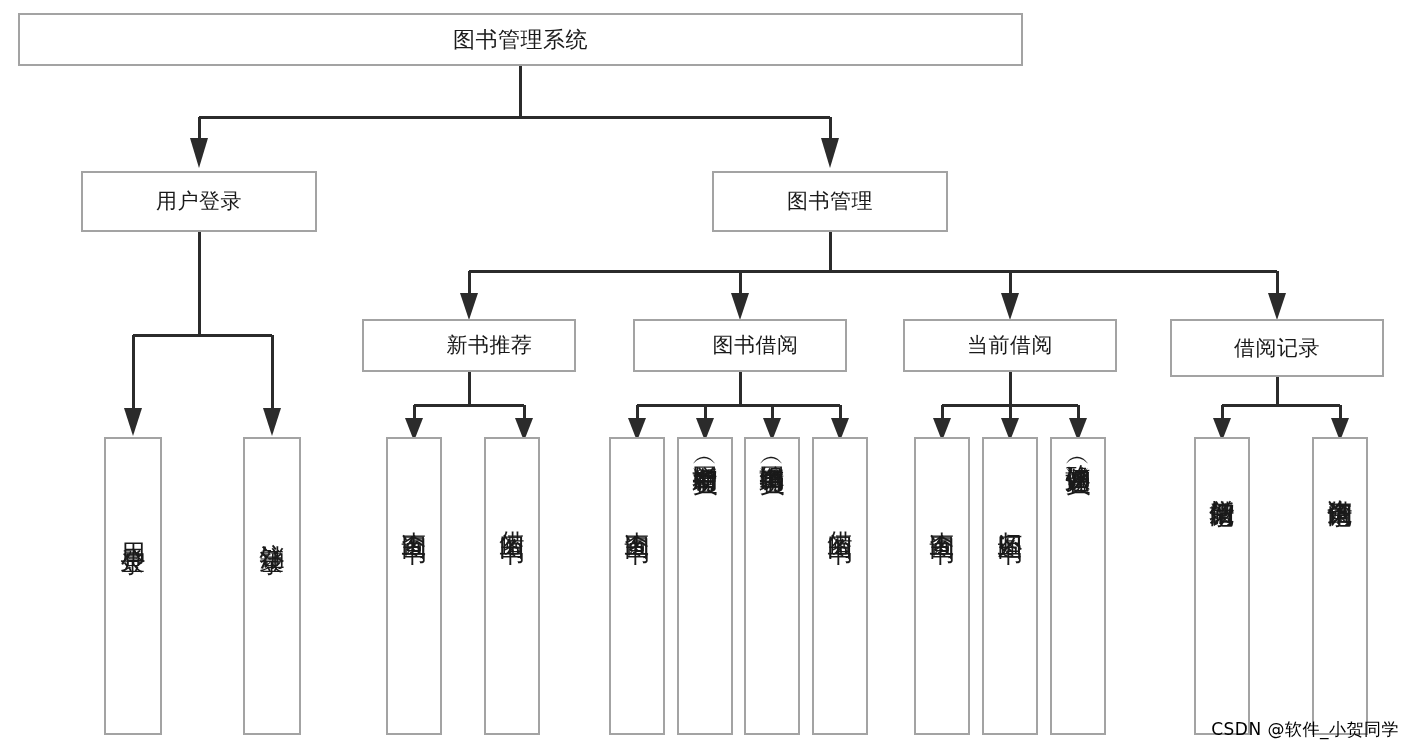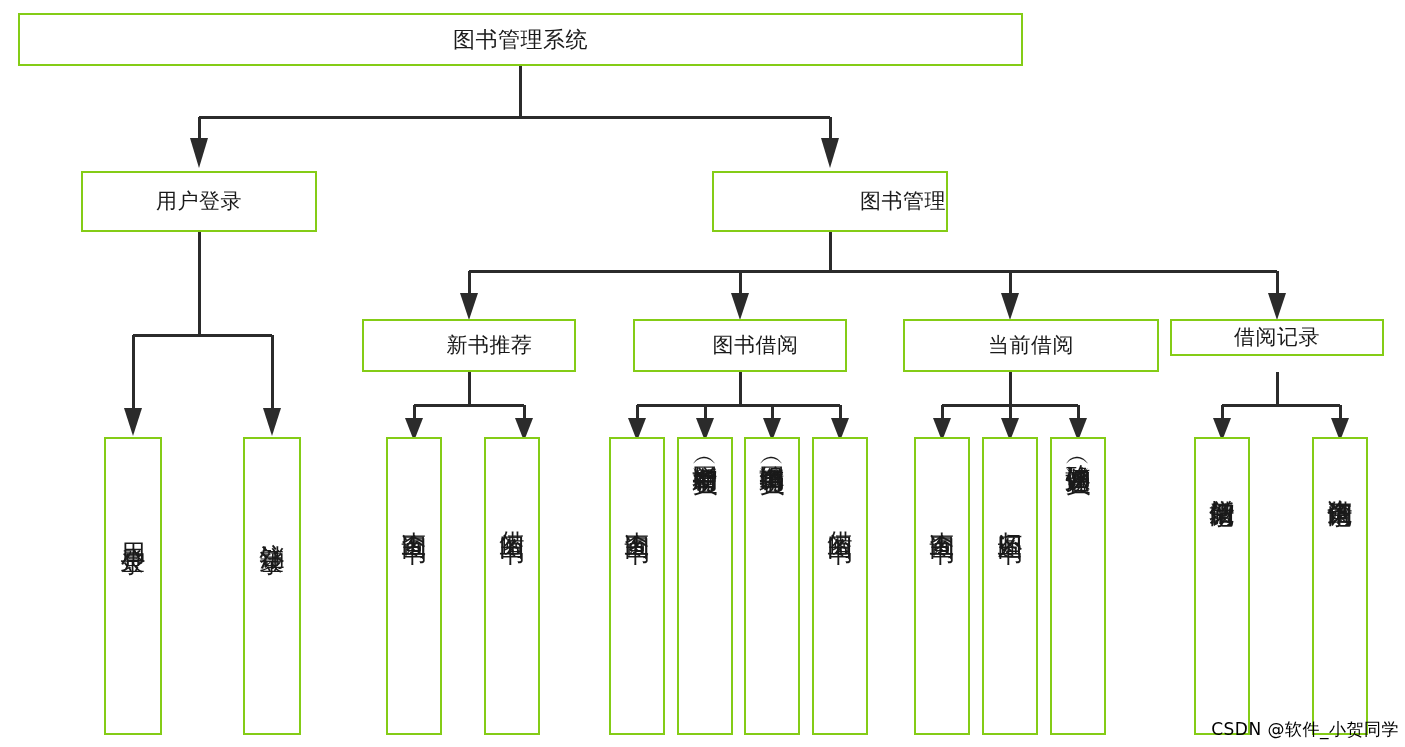--- a/index.html
+++ b/index.html
@@ -21,21 +21,21 @@
     position: absolute;
     left: 0;
     top: 0;
     width: 1405px;
     height: 747px;
   }
   .node {
     position: absolute;
     box-sizing: border-box;
     background: #ffffff;
-    border: 2px solid #84cc16;
+    border: 2px solid #a3a3a3;
     display: flex;
     align-items: center;
     justify-content: center;
     color: #1a1a1a;
   }
   .node .lbl {
     display: block;
     text-align: center;
     line-height: 1.15;
     white-space: nowrap;
@@ -154,34 +154,34 @@
     </g>
   </svg>
 
   <div class="node root h" style="left:18px; top:13px; width:1005px; height:53px;">
     <span class="lbl">图书管理系统</span>
   </div>
 
   <div class="node h" style="left:81px; top:171px; width:236px; height:61px;">
     <span class="lbl">用户登录</span>
   </div>
-  <div class="node h" style="left:712px; top:171px; width:236px; height:61px;justify-content:flex-end;">
+  <div class="node h" style="left:712px; top:171px; width:236px; height:61px;">
     <span class="lbl">图书管理</span>
   </div>
 
   <div class="node h" style="left:362px; top:319px; width:214px; height:53px;padding-left:41px;">
     <span class="lbl">新书推荐</span>
   </div>
   <div class="node h" style="left:633px; top:319px; width:214px; height:53px;padding-left:31px;">
     <span class="lbl">图书借阅</span>
   </div>
-  <div class="node h" style="left:903px; top:319px; width:256px; height:53px;">
+  <div class="node h" style="left:903px; top:319px; width:214px; height:53px;">
     <span class="lbl">当前借阅</span>
   </div>
-  <div class="node h" style="left:1170px; top:319px; width:214px; height:37px;">
+  <div class="node h" style="left:1170px; top:319px; width:214px; height:58px;">
     <span class="lbl">借阅记录</span>
   </div>
 
   <div class="node v" style="left:104px; top:437px; width:58px; height:298px; padding-top:84px;">
     <span class="lbl">用户登录</span>
   </div>
   <div class="node v" style="left:243px; top:437px; width:58px; height:298px; padding-top:84px;">
     <span class="lbl">注销登录</span>
   </div>
 

